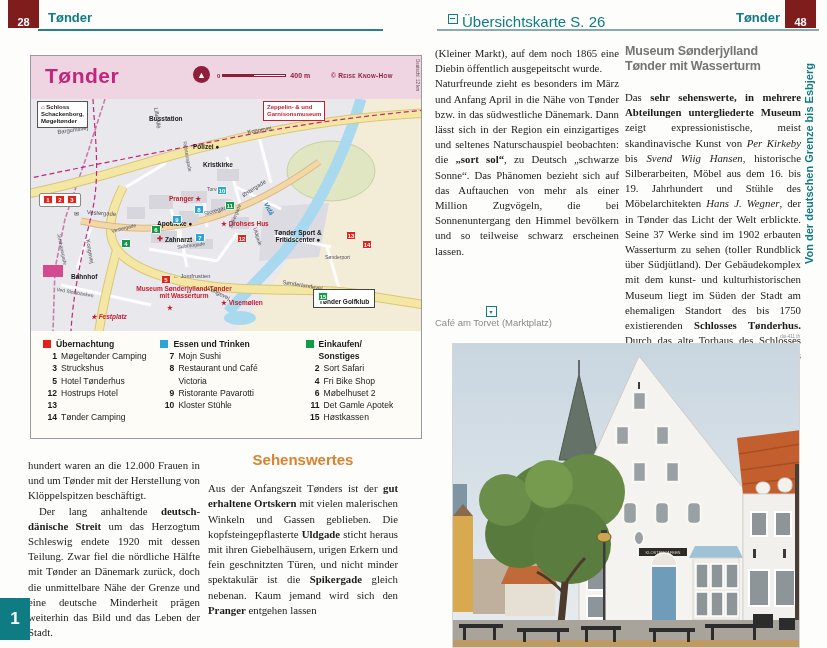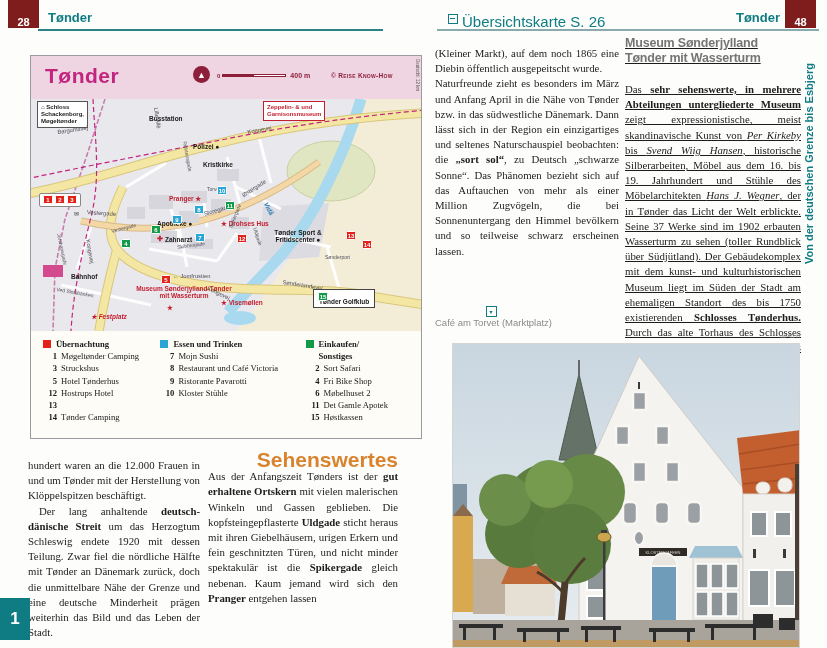--- a/index.html
+++ b/index.html
@@ -56,42 +56,42 @@
   .mlabel.boxed{background:#fff;border:1px solid #555;padding:2px 3px;font-weight:bold;font-size:6px;}
   .mlabel.boxed-red{background:#fff;border:1px solid #c41e2f;color:#c41e2f;padding:2px 3px;font-weight:bold;font-size:6px;}
   .mlabel.boxed-dark{background:#fff;border:1px solid #444;padding:8px 5px 2px 5px;font-weight:bold;font-size:6.5px;}
   .mlabel.callout{width:40px;height:12px;background:#fff;border:1px solid #888;border-radius:2px;}
   .mlabel.cross{color:#c41e2f;font-size:7px;font-weight:bold;}
   .mlabel.icon-dark{font-size:6px;color:#222;}
   .marker{position:absolute;width:10px;height:9px;border:1px solid #fff;border-radius:1.5px;color:#fff;
     font-size:6px;font-weight:bold;text-align:center;line-height:9px;box-sizing:border-box;z-index:5;}
   
   #map-legend{position:relative;height:107px;background:#fdfcf7;display:flex;padding-top:7px;box-sizing:border-box;}
-  .legend-col{font-size:8.6px;color:#1a1a1a;line-height:12.2px;font-family:Liberation Serif, serif;}
+  .legend-col{font-size:8.6px;color:#1a1a1a;line-height:12.2px;}
   .legend-col:nth-child(1){margin-left:12px;width:122px;}
   .legend-col:nth-child(2){width:128px;}
   .legend-col:nth-child(3){width:120px;margin-left:22px;}
   .legend-title{display:flex;font-weight:bold;}
   .legend-sq{width:8px;height:8px;flex:none;margin:2px 5px 0 0;}
   .legend-title span:last-child{white-space:pre-line;}
   .legend-item{display:flex;}
   .legend-num{width:14px;text-align:right;margin-right:4px;flex:none;font-weight:bold;}
   .legend-label{flex:1;}
 
   
   .coltext{position:absolute;font-family:"Liberation Serif",serif;font-size:10.8px;line-height:15.2px;
     color:#1c1c1c;text-align:justify;}
   .coltext p{margin:0;}
   .coltext p.indent{text-indent:11px;}
   #left-col1{left:28px;top:458px;width:172px;}
   #left-col2{left:208px;top:452px;width:190px;}
   #right-col1{left:435px;top:46px;width:184px;}
-  #right-col2{left:625px;top:36px;width:176px;text-decoration:underline;}
-  #h-sehenswertes{font-family:"Liberation Sans",sans-serif;font-size:21px;font-weight:bold;color:#d9832f;
-    margin:0 0 2px 0;text-align:right;}
+  #right-col2{left:625px;top:44px;width:176px;}
+  #h-sehenswertes{font-family:"Liberation Sans",sans-serif;font-size:15px;font-weight:bold;color:#d9832f;
+    margin:0 0 14px 0;text-align:center;}
   #h-museum{font-family:"Liberation Sans",sans-serif;font-size:12.5px;line-height:15px;font-weight:bold;color:#757575;
     margin:0 0 16px 0;text-align:left;letter-spacing:-.2px;}
 
   
   #caption-row{position:absolute;left:435px;top:306px;display:flex;align-items:center;color:#8a8a8a;
     font-size:9.5px;flex-direction:column;}
   #caption-icon{width:9px;height:9px;border:1.2px solid #0e7c82;margin-right:5px;display:flex;align-items:center;justify-content:center;
     color:#0e7c82;font-size:6px;line-height:6px;}
 
   

